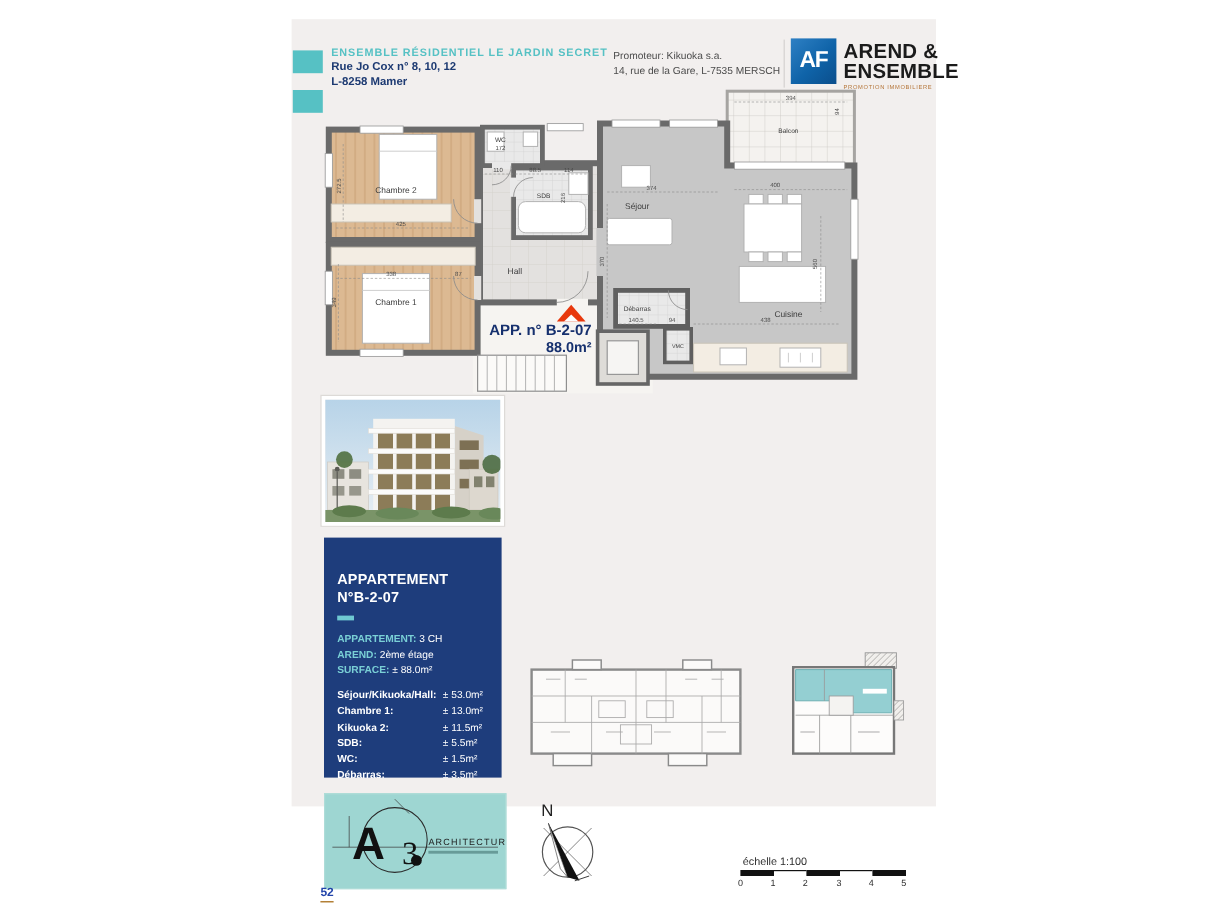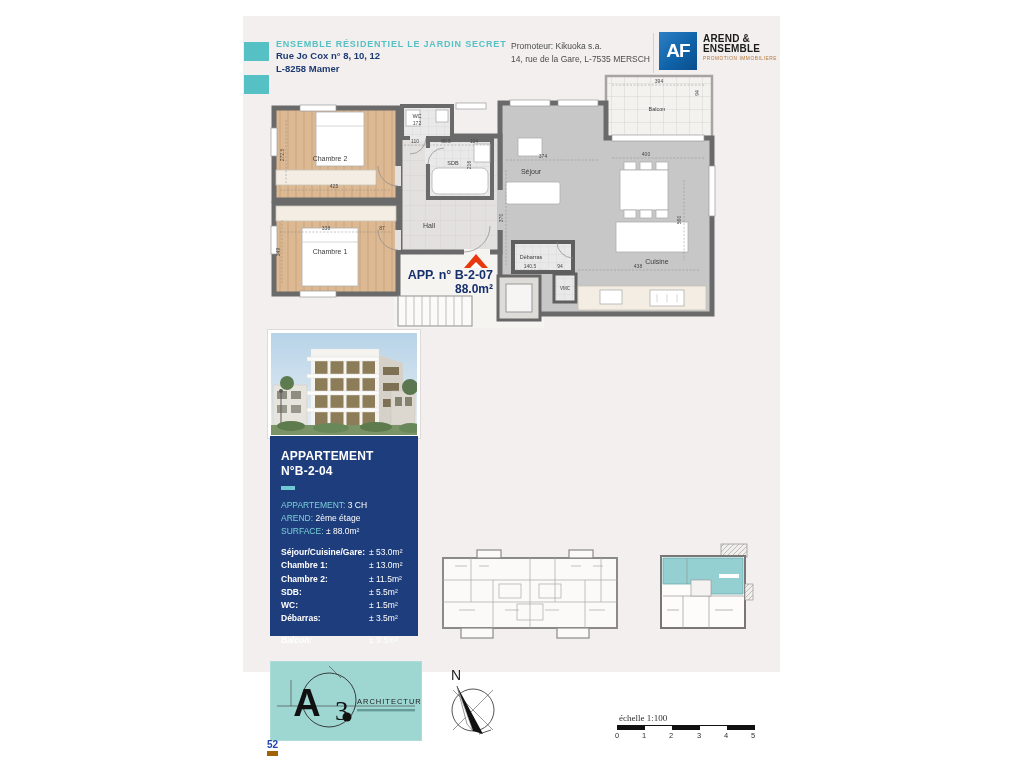--- a/index.html
+++ b/index.html
@@ -11,64 +11,64 @@
   .teal-sq{position:absolute;left:1px;width:25px;height:19px;background:#56c1c4;}
   .hdr-text{position:absolute;left:33px;top:22px;line-height:1.35;}
   .hdr-project{color:#56c1c4;font-size:9px;font-weight:bold;letter-spacing:.8px;}
   .hdr-addr{color:#1d3a72;font-size:9.5px;font-weight:bold;}
   .promoter{position:absolute;right:130px;top:24px;text-align:left;color:#4c4c4c;font-size:8.5px;line-height:1.55;}
   .hdr-divider{position:absolute;left:410px;top:17px;width:1px;height:40px;background:#d4d2d0;}
   .af-logo{position:absolute;left:416px;top:16px;display:flex;align-items:flex-start;}
   .af-mark{width:38px;height:38px;background:linear-gradient(135deg,#2e80c4 0%,#0f63a8 55%,#0b4e8c 100%);
            color:#fff;font-weight:bold;font-size:19px;display:flex;align-items:center;justify-content:center;letter-spacing:-1px;}
   .af-names{margin-left:6px;line-height:1.02;padding-top:2px;}
-  .af-name{font-size:10px;font-weight:bold;color:#1b1b1b;letter-spacing:.2px;}
+  .af-name{font-size:17px;font-weight:bold;color:#1b1b1b;letter-spacing:.2px;}
   .af-sub{font-size:4.8px;color:#b5763a;letter-spacing:.55px;margin-top:3px;}
 
   
   .plan-svg{position:absolute;left:17px;top:54px;}
   .plan-label{font-size:7px;fill:#3c3c3c;}
   .plan-label-s{font-size:5.5px;fill:#3c3c3c;}
   .dim{font-size:5px;fill:#4a4a4a;}
   .dimline{stroke:#8a8a8a;stroke-width:.5;stroke-dasharray:2 1.6;fill:none;}
   .doorarc{stroke:#8a8a8a;stroke-width:.7;fill:none;}
   .furn{fill:#ffffff;stroke:#b0b0b0;stroke-width:.8;}
   .furn2{fill:#f3ede3;stroke:#c8c2b6;stroke-width:.8;}
   .app-txt{font-size:12.5px;font-weight:bold;fill:#16306e;}
 
   
   .photo{position:absolute;left:25px;top:314px;border:3px solid #ffffff;box-shadow:0 0 0 1px #dddad7;}
 
   
-  .info-box{position:absolute;left:27px;top:420px;width:148px;height:200px;background:#1e3d7c;
-            box-sizing:border-box;padding:13px 11px;color:#ffffff;}
+  .info-box{position:absolute;left:27px;top:432px;width:148px;height:200px;background:#1e3d7c;
+            box-sizing:border-box;padding:28px 11px;color:#ffffff;}
   .ib-title{font-size:12px;font-weight:bold;line-height:1.25;letter-spacing:.2px;}
   .ib-dash{width:14px;height:4px;background:#6fc9d2;margin:7px 0 9px 0;}
   .ib-field{font-size:8.5px;line-height:1.5;}
-  .ib-field .lbl{color:#7ad0d6;font-weight:normal;}
+  .ib-field .lbl{color:#7ad0d6;font-weight:bold;}
   .ib-rooms{margin-top:9px;}
   .ib-row{display:flex;font-size:8.5px;line-height:1.55;}
   .ib-row .lbl{font-weight:bold;width:88px;}
   .ib-row.balc{margin-top:9px;font-style:italic;}
 
   
   .a3-box{position:absolute;left:27px;top:645px;width:152px;height:80px;background:#9ed6d2;border:1px solid #aedcd8;box-sizing:border-box;}
 
   
   .pagenum{position:absolute;left:24px;top:723px;font-size:10px;font-weight:bold;color:#2244aa;
-           border-bottom:5px solid #a16207;padding-bottom:1px;display:inline-block;}
+           border-bottom:1px solid #a16207;padding-bottom:1px;display:inline-block;}
 
   
   .compass{position:absolute;left:200px;top:648px;}
   .overview{position:absolute;left:192px;top:528px;}
   .keyplan{position:absolute;left:410px;top:524px;}
 
   
   .scalebox{position:absolute;left:374px;top:697px;width:140px;}
-  .scale-lbl{font-size:9px;color:#2e2e2e;margin:0 0 2px 2px;font-family:Liberation Serif, serif;}
+  .scale-lbl{font-size:9px;color:#2e2e2e;margin:0 0 2px 2px;}
   .scale-bar{position:relative;display:flex;height:5px;align-items:flex-start;}
   .seg{width:27.6px;height:5px;}
   .seg.b{background:#111;}
   .seg.w{height:1px;background:#111;margin-top:0;}
   .scale-ticks{position:relative;height:10px;margin-top:1px;font-size:7.5px;color:#2e2e2e;}
   .scale-ticks span{position:absolute;top:0;}
   .t0{left:-2px}.t1{left:25px}.t2{left:52px}.t3{left:80px}.t4{left:107px}.t5{left:134px}
 </style>
 </head>
 <body>
@@ -294,36 +294,36 @@
       <ellipse cx="20" cy="93" rx="14" ry="5" fill="#5d7b4c"></ellipse>
       <ellipse cx="60" cy="95" rx="18" ry="5" fill="#69885a"></ellipse>
       <ellipse cx="105" cy="94" rx="16" ry="5" fill="#5d7b4c"></ellipse>
       <ellipse cx="140" cy="95" rx="12" ry="5" fill="#69885a"></ellipse>
       <line x1="10" y1="60" x2="10" y2="90" stroke="#5a5a55" stroke-width="1"></line>
       <circle cx="10" cy="58" r="2" fill="#5a5a55"></circle>
     </svg>
 
     <div class="info-box">
       <div class="ib-title">APPARTEMENT</div>
-      <div class="ib-title">N°B-2-04</div>
+      <div class="ib-title">N°B-2-07</div>
       <div class="ib-dash"></div>
       <div class="ib-field"><span class="lbl">APPARTEMENT:</span> <span>3 CH</span></div>
       <div class="ib-field"><span class="lbl">AREND:</span> <span>2ème étage</span></div>
       <div class="ib-field"><span class="lbl">SURFACE:</span> <span>± 88.0m²</span></div>
       <div class="ib-rooms">
         <div class="ib-row">
-            <span class="lbl">Séjour/Cuisine/Gare:</span>
+            <span class="lbl">Séjour/Kikuoka/Hall:</span>
             <span>± 53.0m²</span>
           </div>
         <div class="ib-row">
             <span class="lbl">Chambre 1:</span>
             <span>± 13.0m²</span>
           </div>
         <div class="ib-row">
-            <span class="lbl">Chambre 2:</span>
+            <span class="lbl">Kikuoka 2:</span>
             <span>± 11.5m²</span>
           </div>
         <div class="ib-row">
             <span class="lbl">SDB:</span>
             <span>± 5.5m²</span>
           </div>
         <div class="ib-row">
             <span class="lbl">WC:</span>
             <span>± 1.5m²</span>
           </div>

